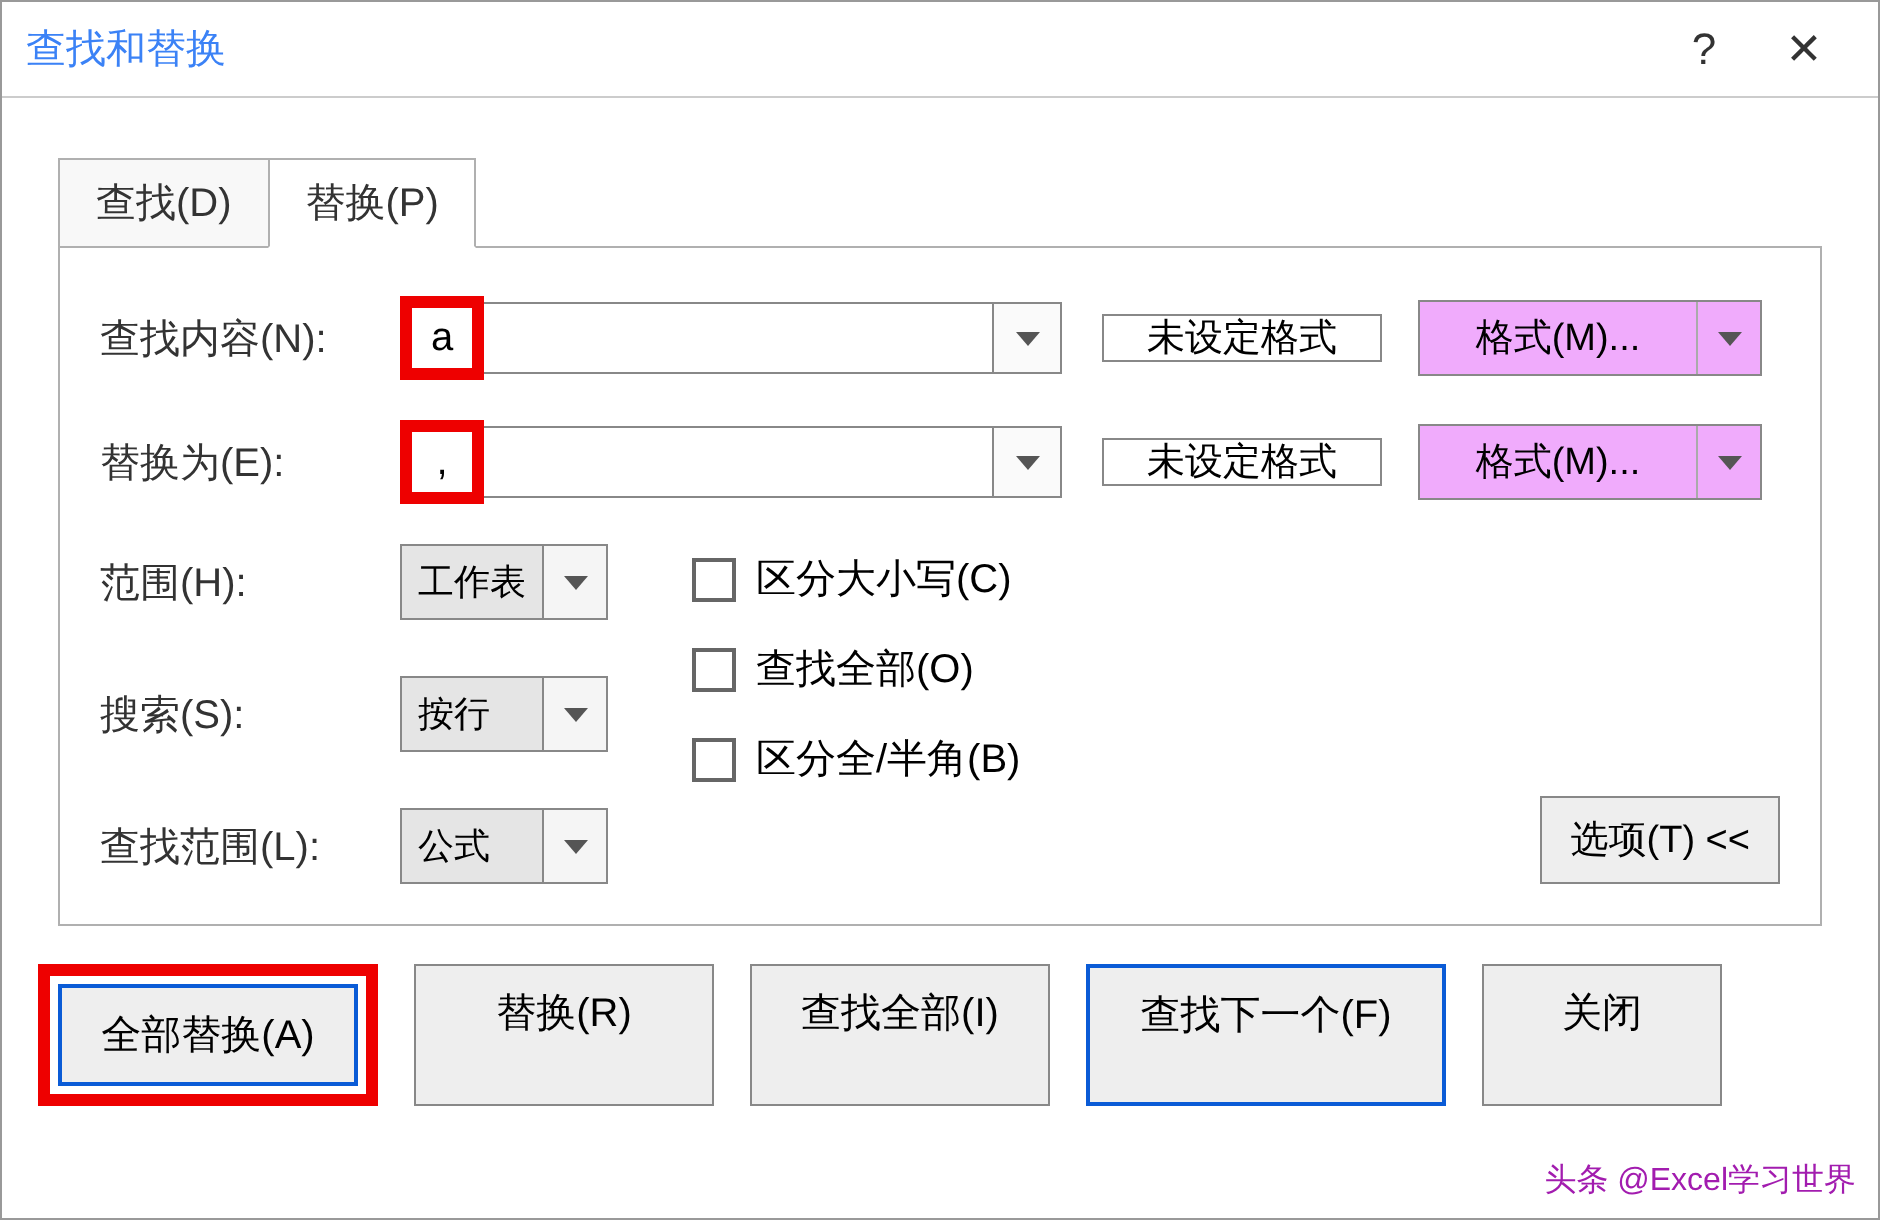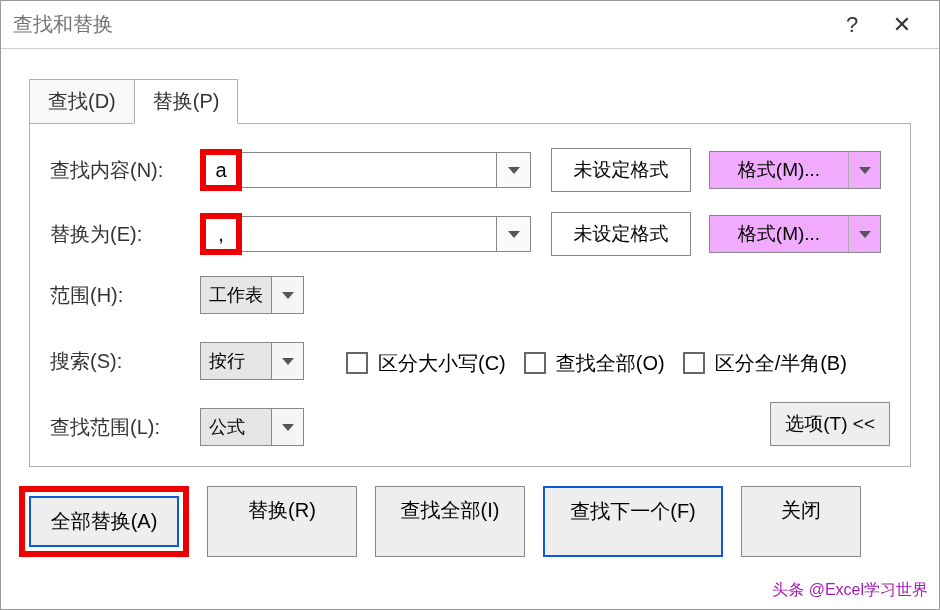--- a/index.html
+++ b/index.html
@@ -23,21 +23,21 @@
       height: 48px;
       background: #fff;
       display: flex;
       align-items: center;
       padding: 0 12px;
       border-bottom: 1px solid #ccc;
     }
     .titlebar-title {
       flex: 1;
       font-size: 20px;
-      color: #737373;
+      color: #3b82f6;
     }
     .titlebar-btn {
       width: 50px;
       height: 40px;
       display: flex;
       align-items: center;
       justify-content: center;
       font-size: 22px;
       color: #333;
       cursor: pointer;
@@ -138,21 +138,21 @@
       width: 34px;
       border-left: 1px solid #888;
       display: flex;
       align-items: center;
       justify-content: center;
       background: #fafafa;
       cursor: pointer;
     }
     .fmt-label {
       border: 1px solid #888;
-      height: 44px;
+      height: 24px;
       padding: 0 16px;
       display: flex;
       align-items: center;
       margin-left: 20px;
       font-size: 19px;
       width: 140px;
       justify-content: center;
     }
     .fmt-btn {
       border: 1px solid #888;
@@ -184,21 +184,21 @@
       display: flex;
       flex-direction: column;
       gap: 28px;
     }
     .opt-row {
       display: flex;
       align-items: center;
     }
     .checks {
       display: flex;
-      flex-direction: row;
+      flex-direction: column;
       gap: 18px;
       margin-left: 42px;
       margin-top: 4px;
     }
     .check {
       display: flex;
       align-items: center;
       font-size: 20px;
     }
     .checkbox {

